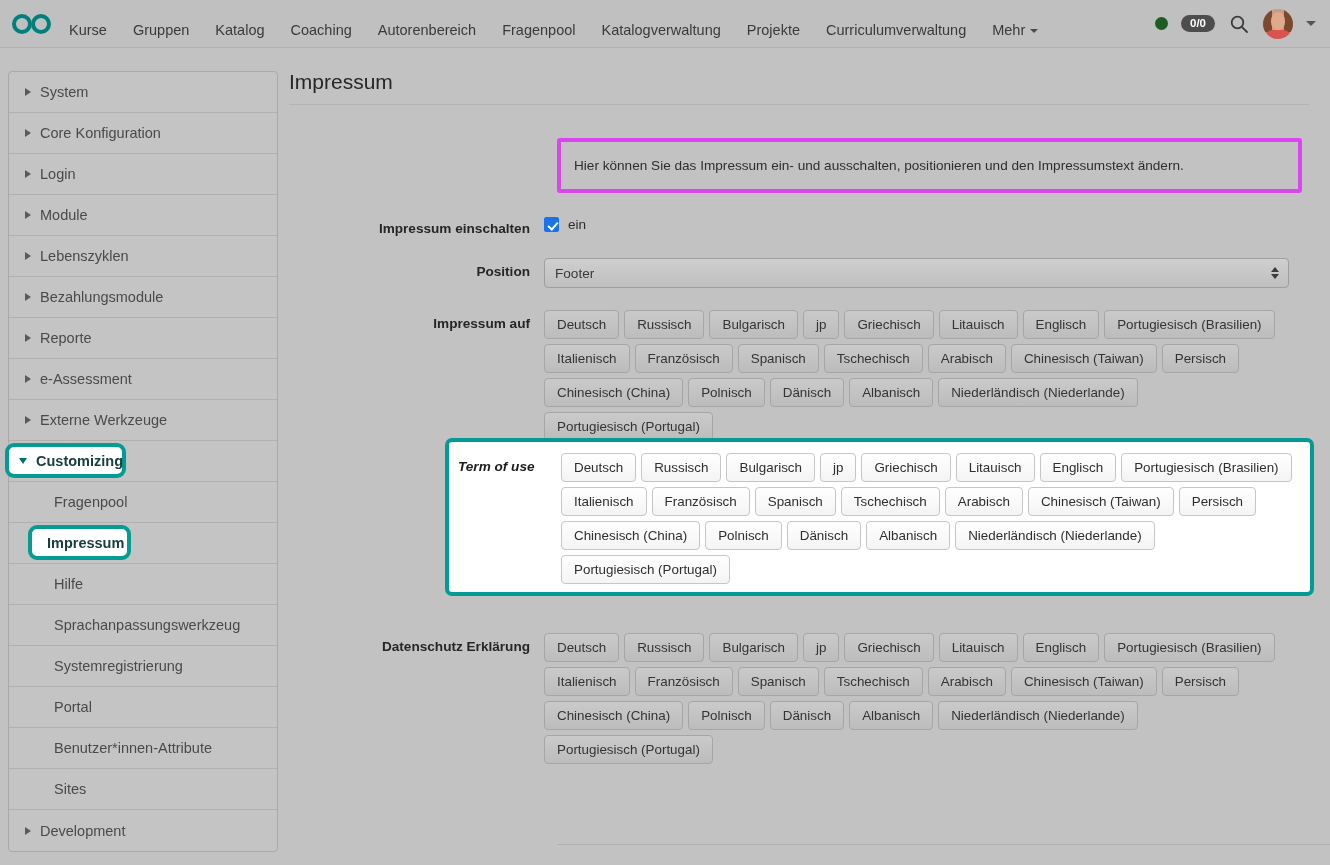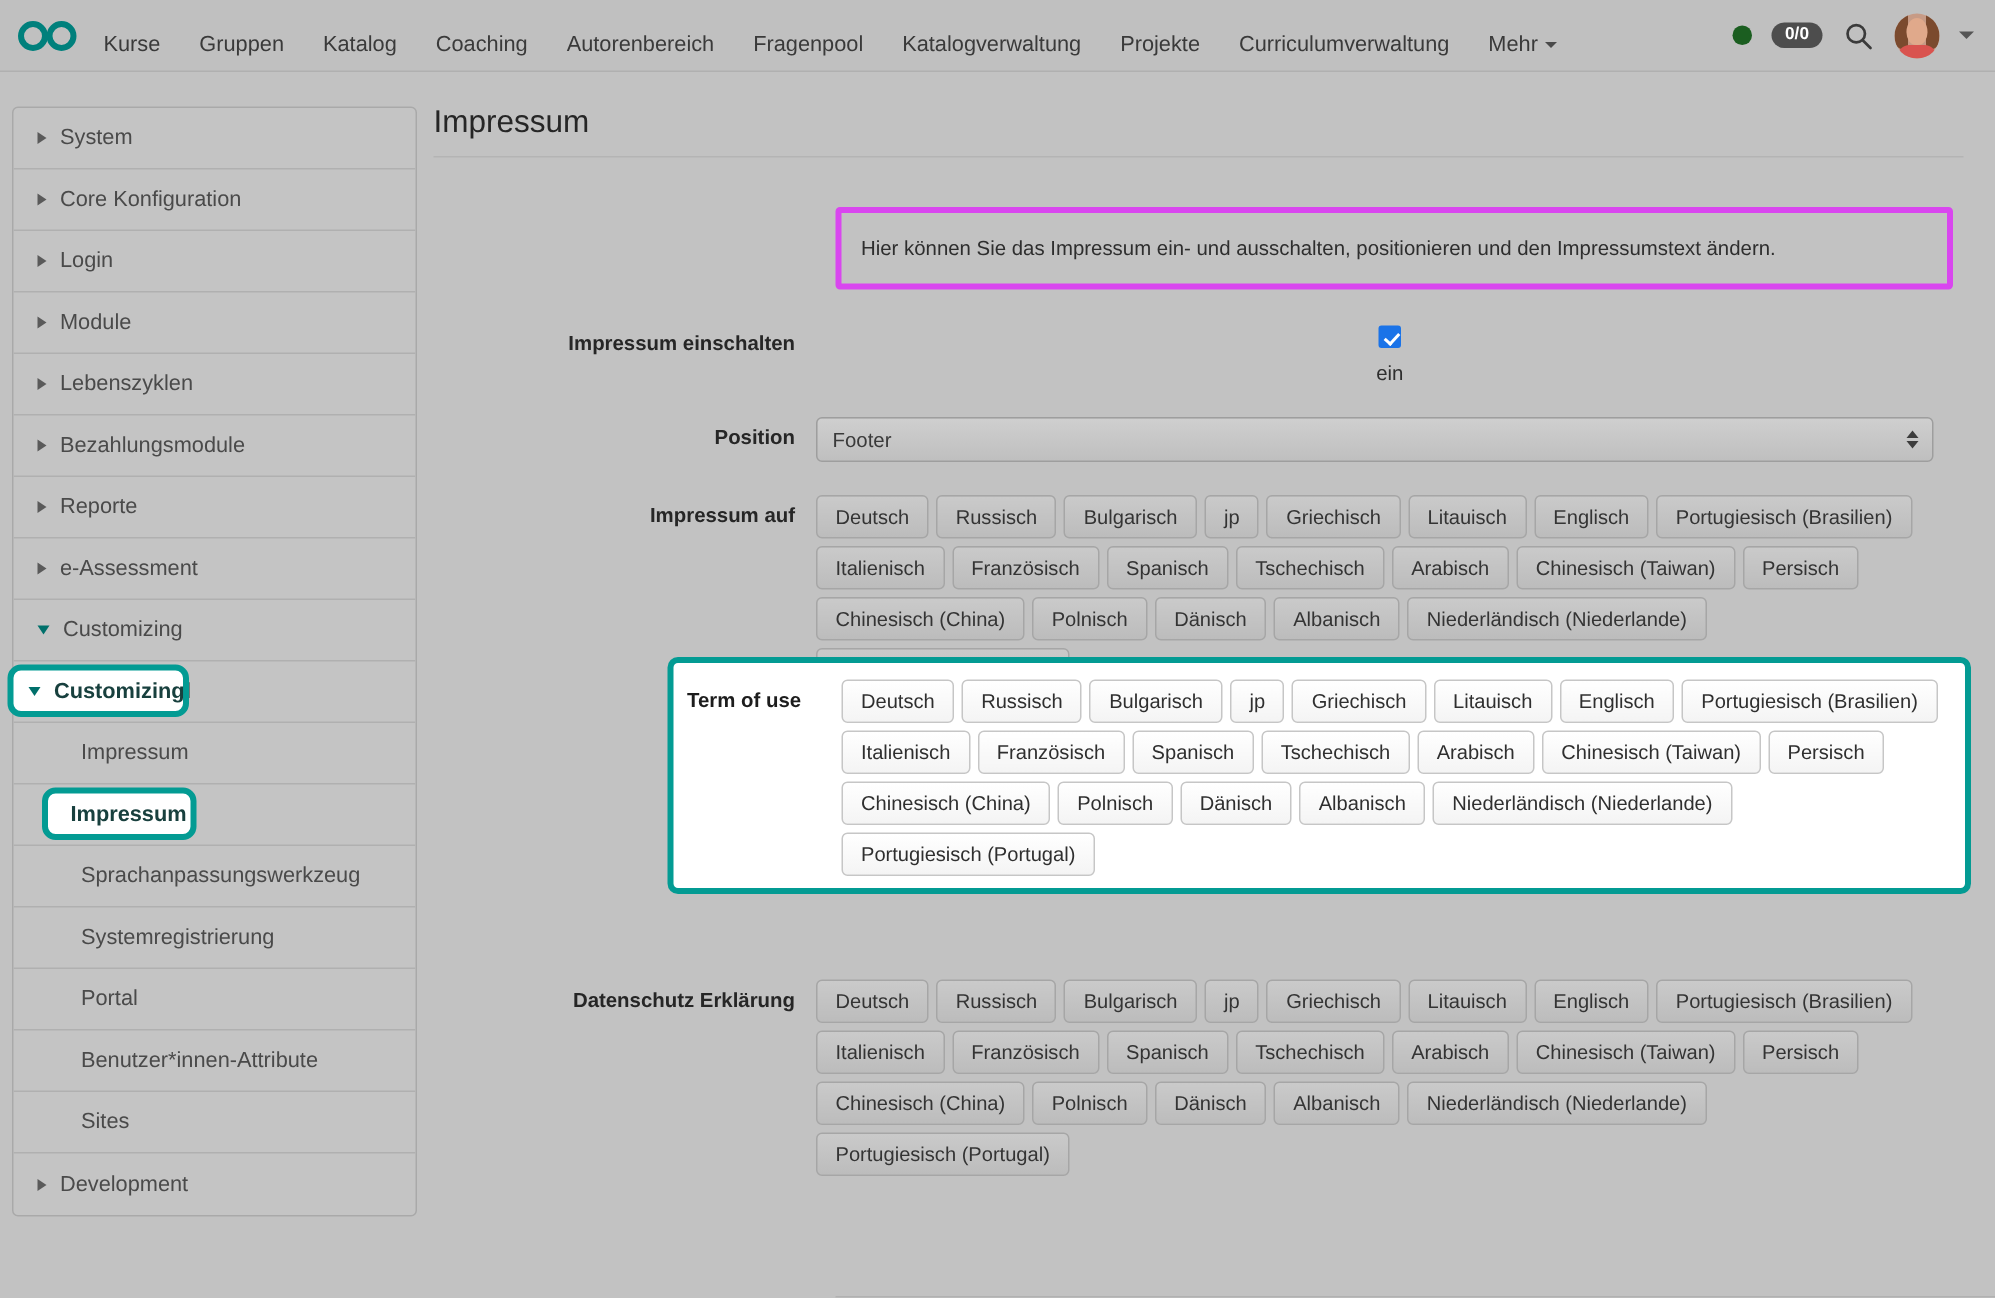--- a/index.html
+++ b/index.html
@@ -230,21 +230,21 @@
     padding-right: 14px;
     font-size: 13.6px;
     font-weight: bold;
     color: #262626;
     padding-top: 6px;
     white-space: nowrap;
   }
   .form-ctrl { flex: 1 1 auto; }
 
   
-  .cbrow { display: flex; align-items: center; gap: 9px; padding-top: 2px; flex-direction: column;}
+  .cbrow { display: flex; align-items: center; gap: 9px; padding-top: 2px;}
   .cbox {
     width: 15px; height: 15px;
     background: #1a73e8;
     border: 1px solid #1a73e8;
     border-radius: 2px;
     position: relative;
     cursor: pointer;
     flex: 0 0 auto;
   }
   .cbox::after {
@@ -332,20 +332,21 @@
   }
   .tou-label {
     width: 112px;
     flex: 0 0 112px;
     text-align: left;
     padding-left: 9px;
     padding-top: 6px;
     font-size: 13.6px;
     font-weight: bold;
     color: #1d1d1d;
+    font-style: italic;
   }
   .tou-group .lang-btn {
     background: linear-gradient(to bottom, #ffffff 0%, #f4f4f4 100%);
     border: 1px solid #c6c6c6;
     color: #2f2f2f;
   }
   .tou-group .lang-wrap { width: 748px; }
 
   .spacer-tou { height: 170px; }
 
@@ -427,20 +428,24 @@
     <span class="tri-right"></span>
     <span>Bezahlungsmodule</span>
   </div>
   <div class="side-item">
     <span class="tri-right"></span>
     <span>Reporte</span>
   </div>
   <div class="side-item">
     <span class="tri-right"></span>
     <span>e-Assessment</span>
+  </div>
+  <div class="side-item">
+    <span class="tri-right"></span>
+    <span>Externe Werkzeuge</span>
   </div>
   <div class="side-item">
     <span class="tri-down"></span>
     <span>Customizing</span>
   </div>
   <div class="side-item child">
     <span>Fragenpool</span>
   </div>
   <div class="side-item child">
     <span>Impressum</span>

